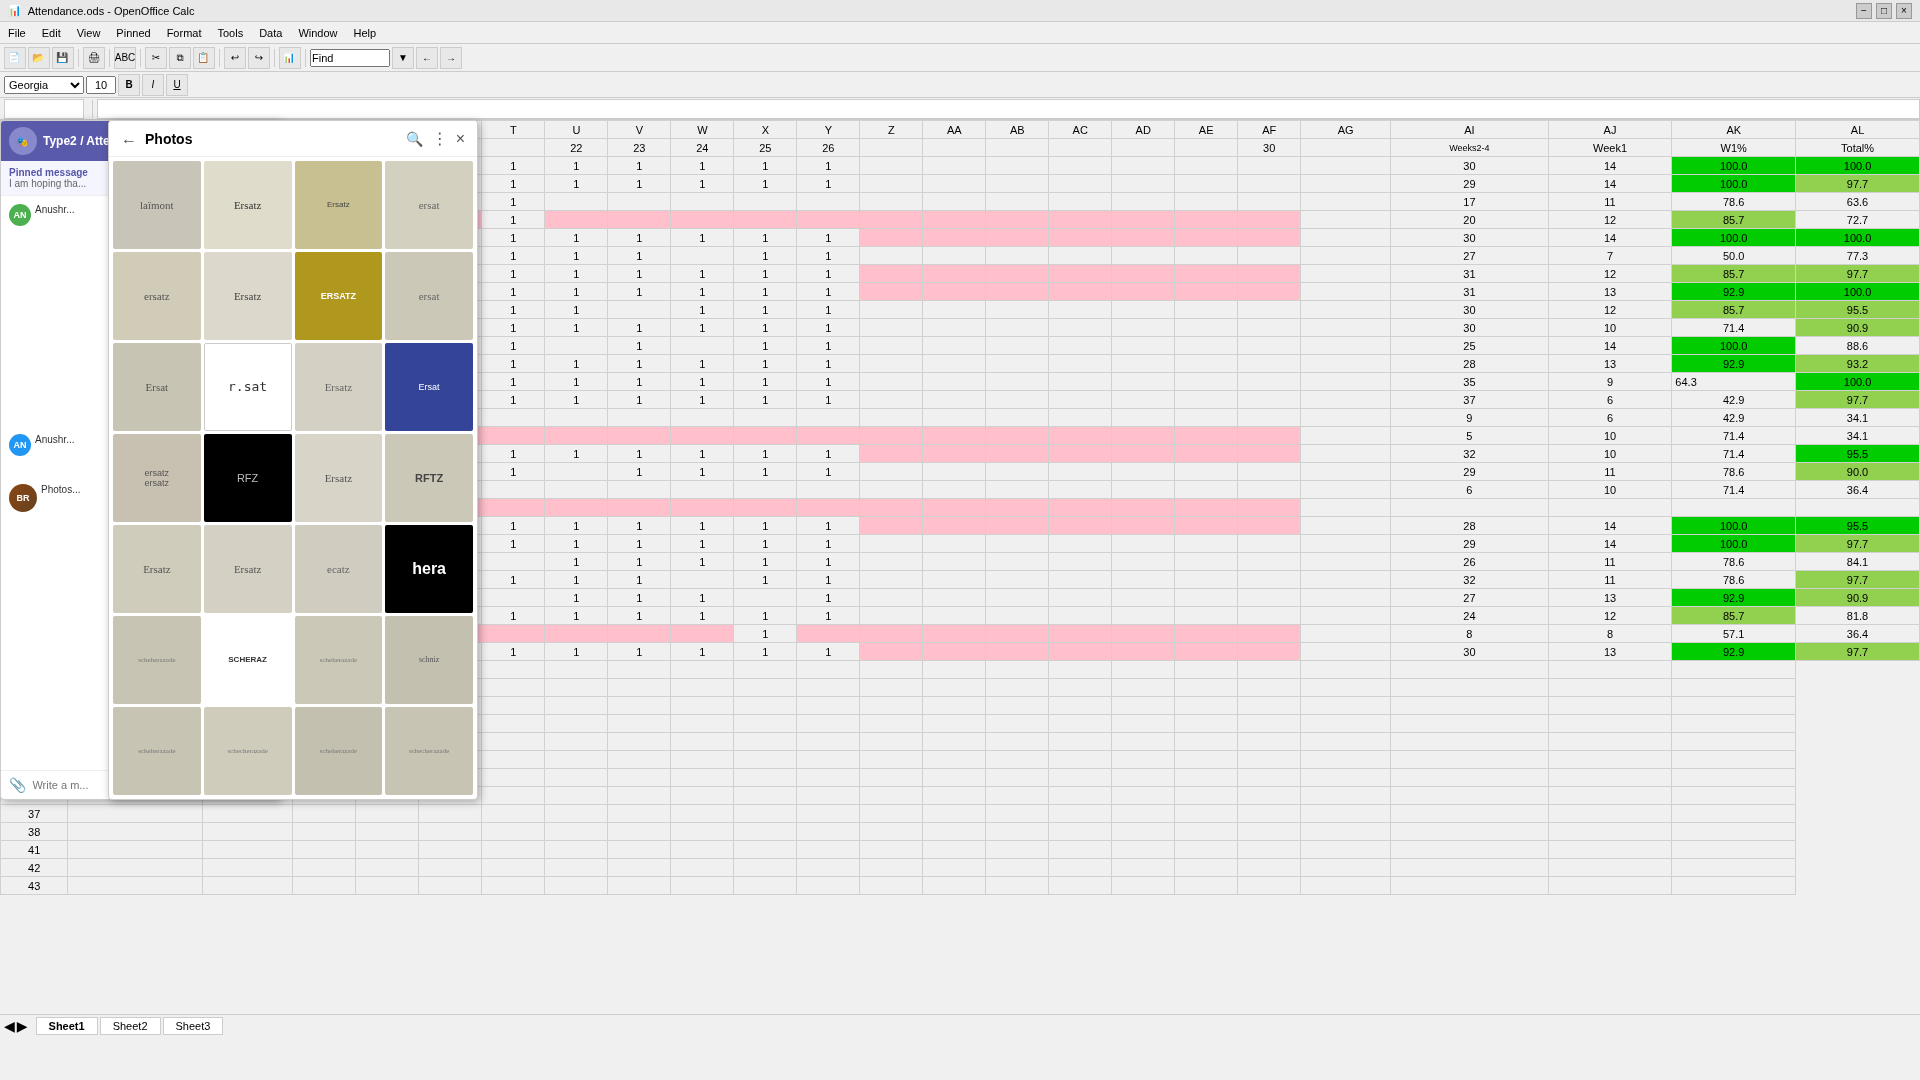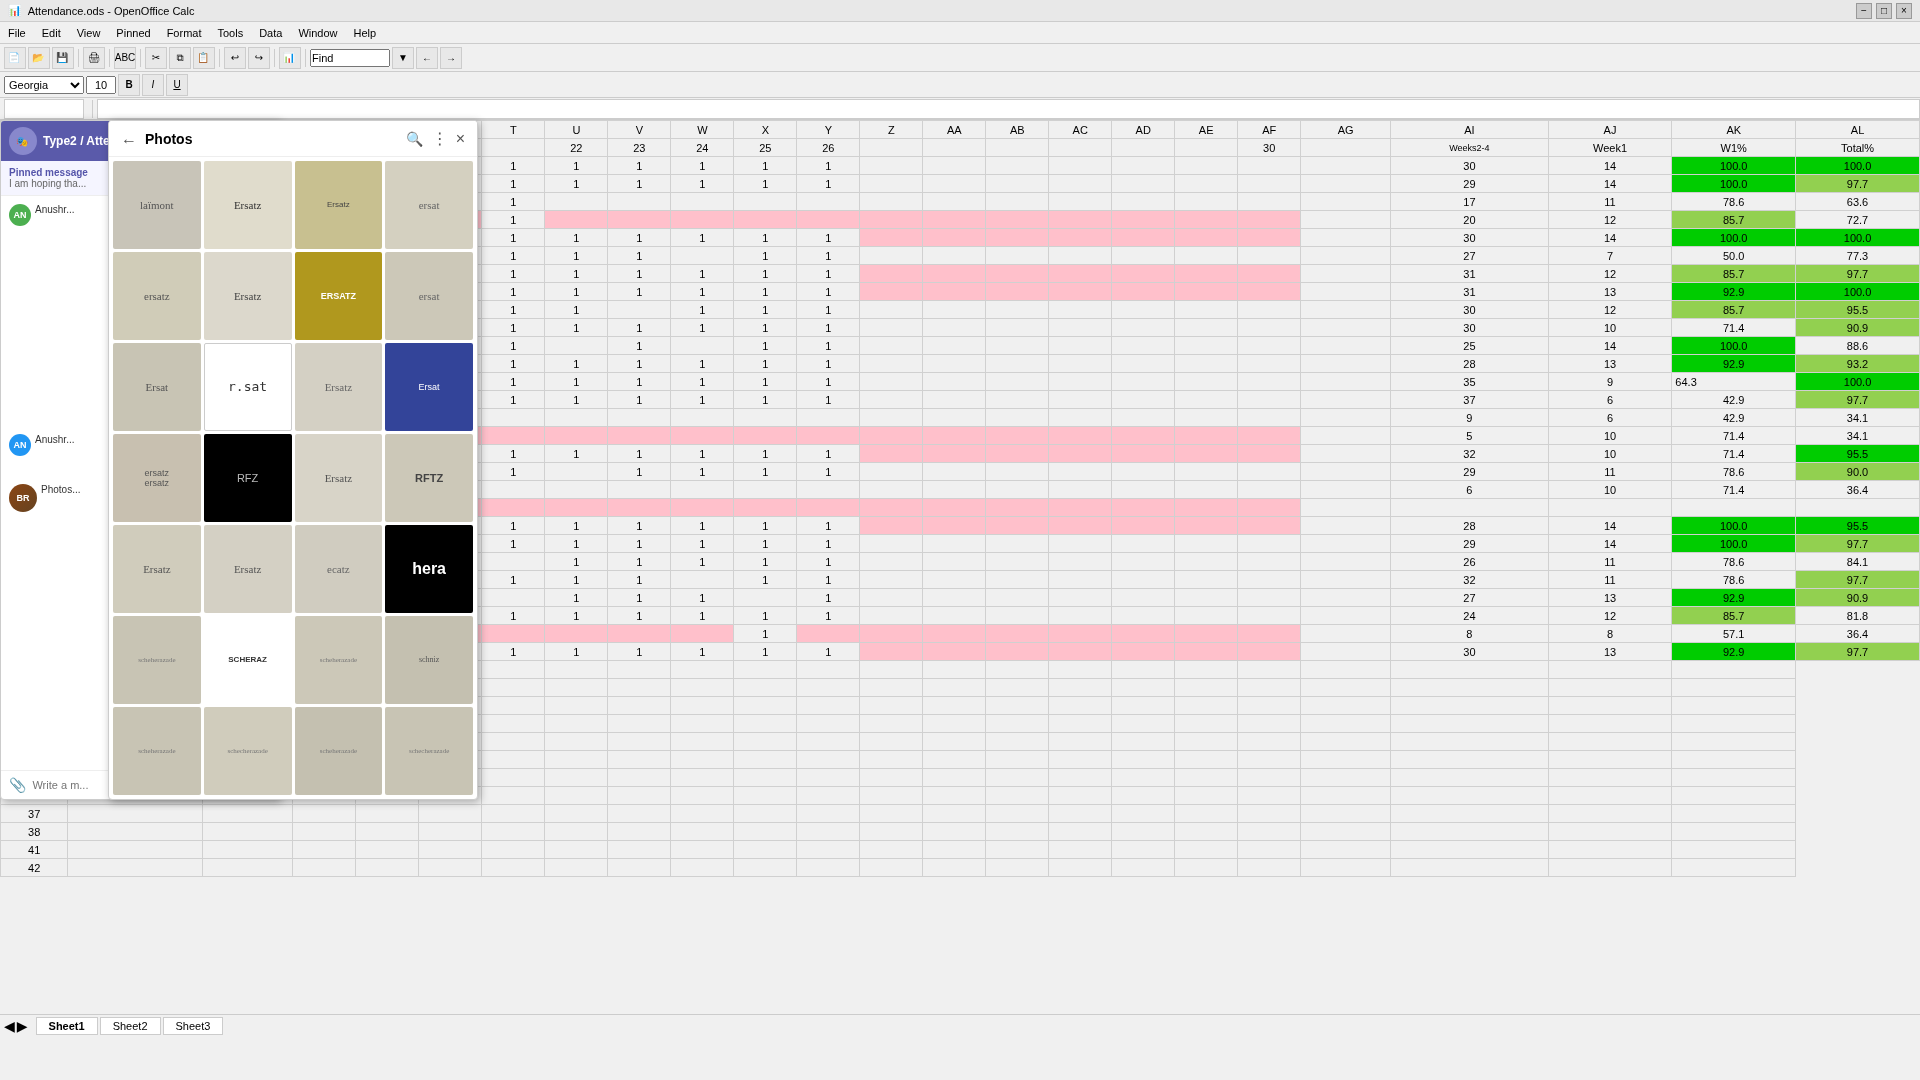--- a/index.html
+++ b/index.html
@@ -1414,20 +1414,45 @@
             <td></td>
             <td></td>
             <td></td>
             <td></td>
             <td></td>
             <td></td>
             <td></td>
             <td></td>
             <td></td>
           </tr>
+          <tr>
+            <td class="row-header">43</td>
+            <td></td>
+            <td></td>
+            <td></td>
+            <td></td>
+            <td></td>
+            <td></td>
+            <td></td>
+            <td></td>
+            <td></td>
+            <td></td>
+            <td></td>
+            <td></td>
+            <td></td>
+            <td></td>
+            <td></td>
+            <td></td>
+            <td></td>
+            <td></td>
+            <td></td>
+            <td></td>
+            <td></td>
+            <td></td>
+          </tr>
         </tbody>
     </table>
   </div>
 
   <div class="bottom-tabs">
     <div style="display:flex;align-items:center;gap:2px;margin-right:8px;">
       <div style="cursor:pointer;font-size:14px;">◀</div>
       <div style="cursor:pointer;font-size:14px;">▶</div>
     </div>
     <div class="sheet-tab active">Sheet1</div>

